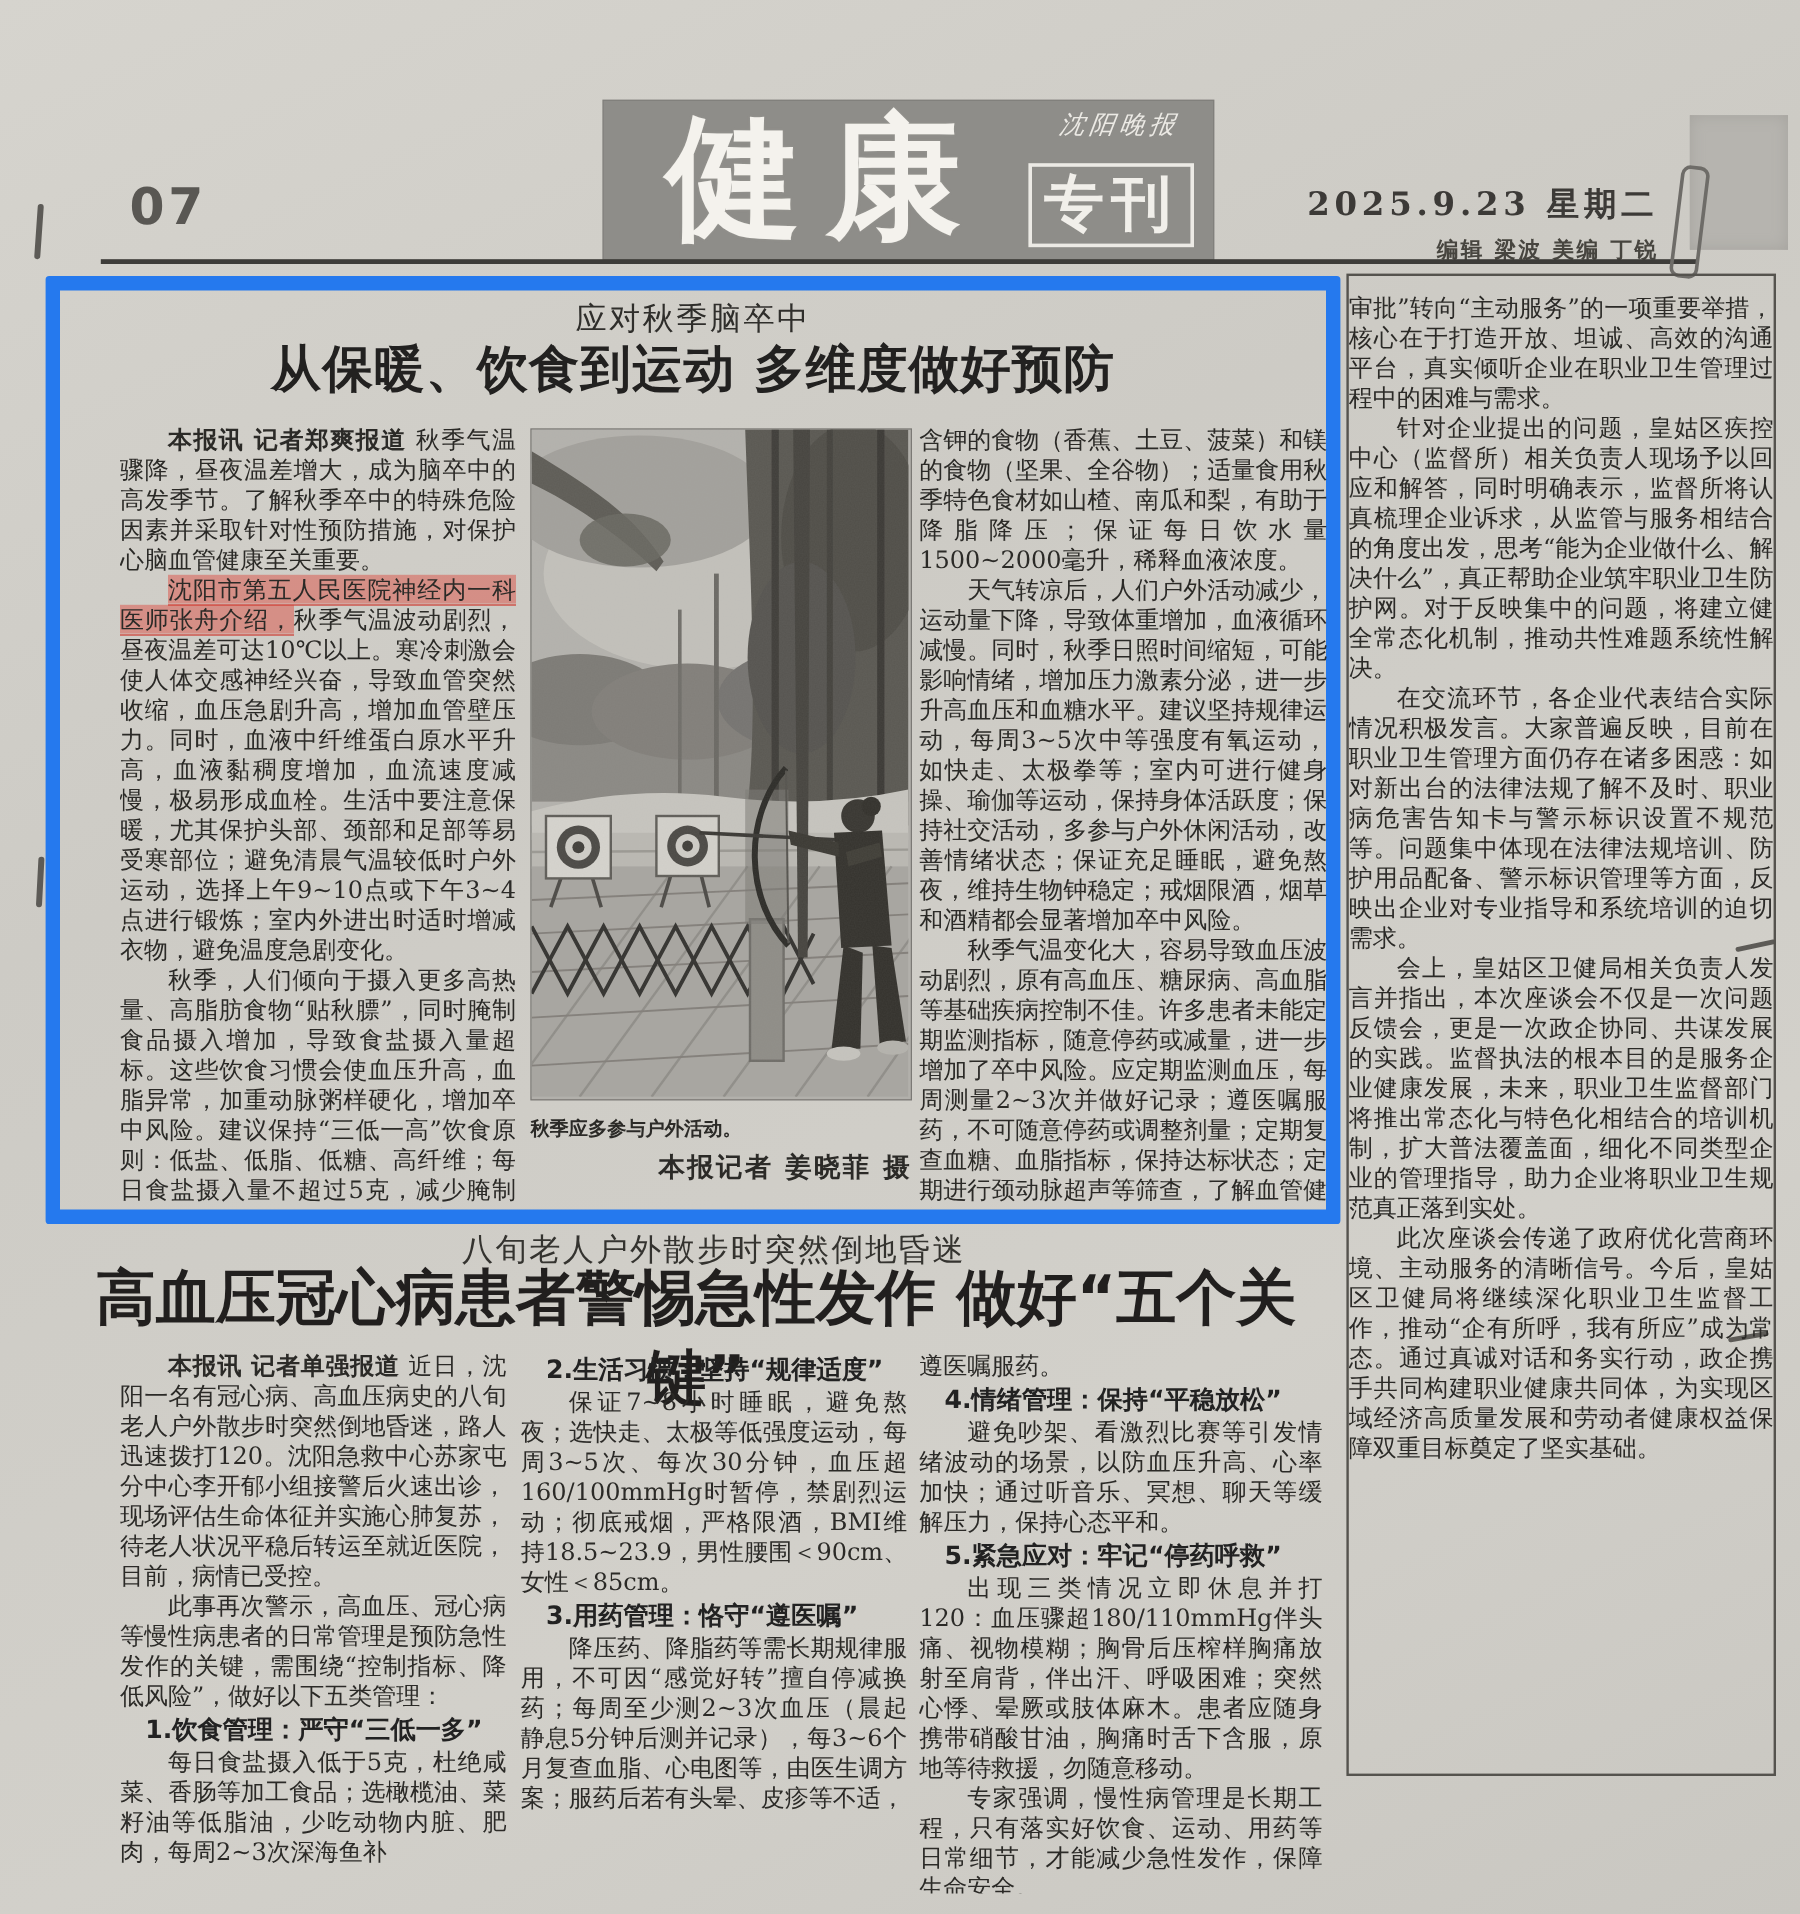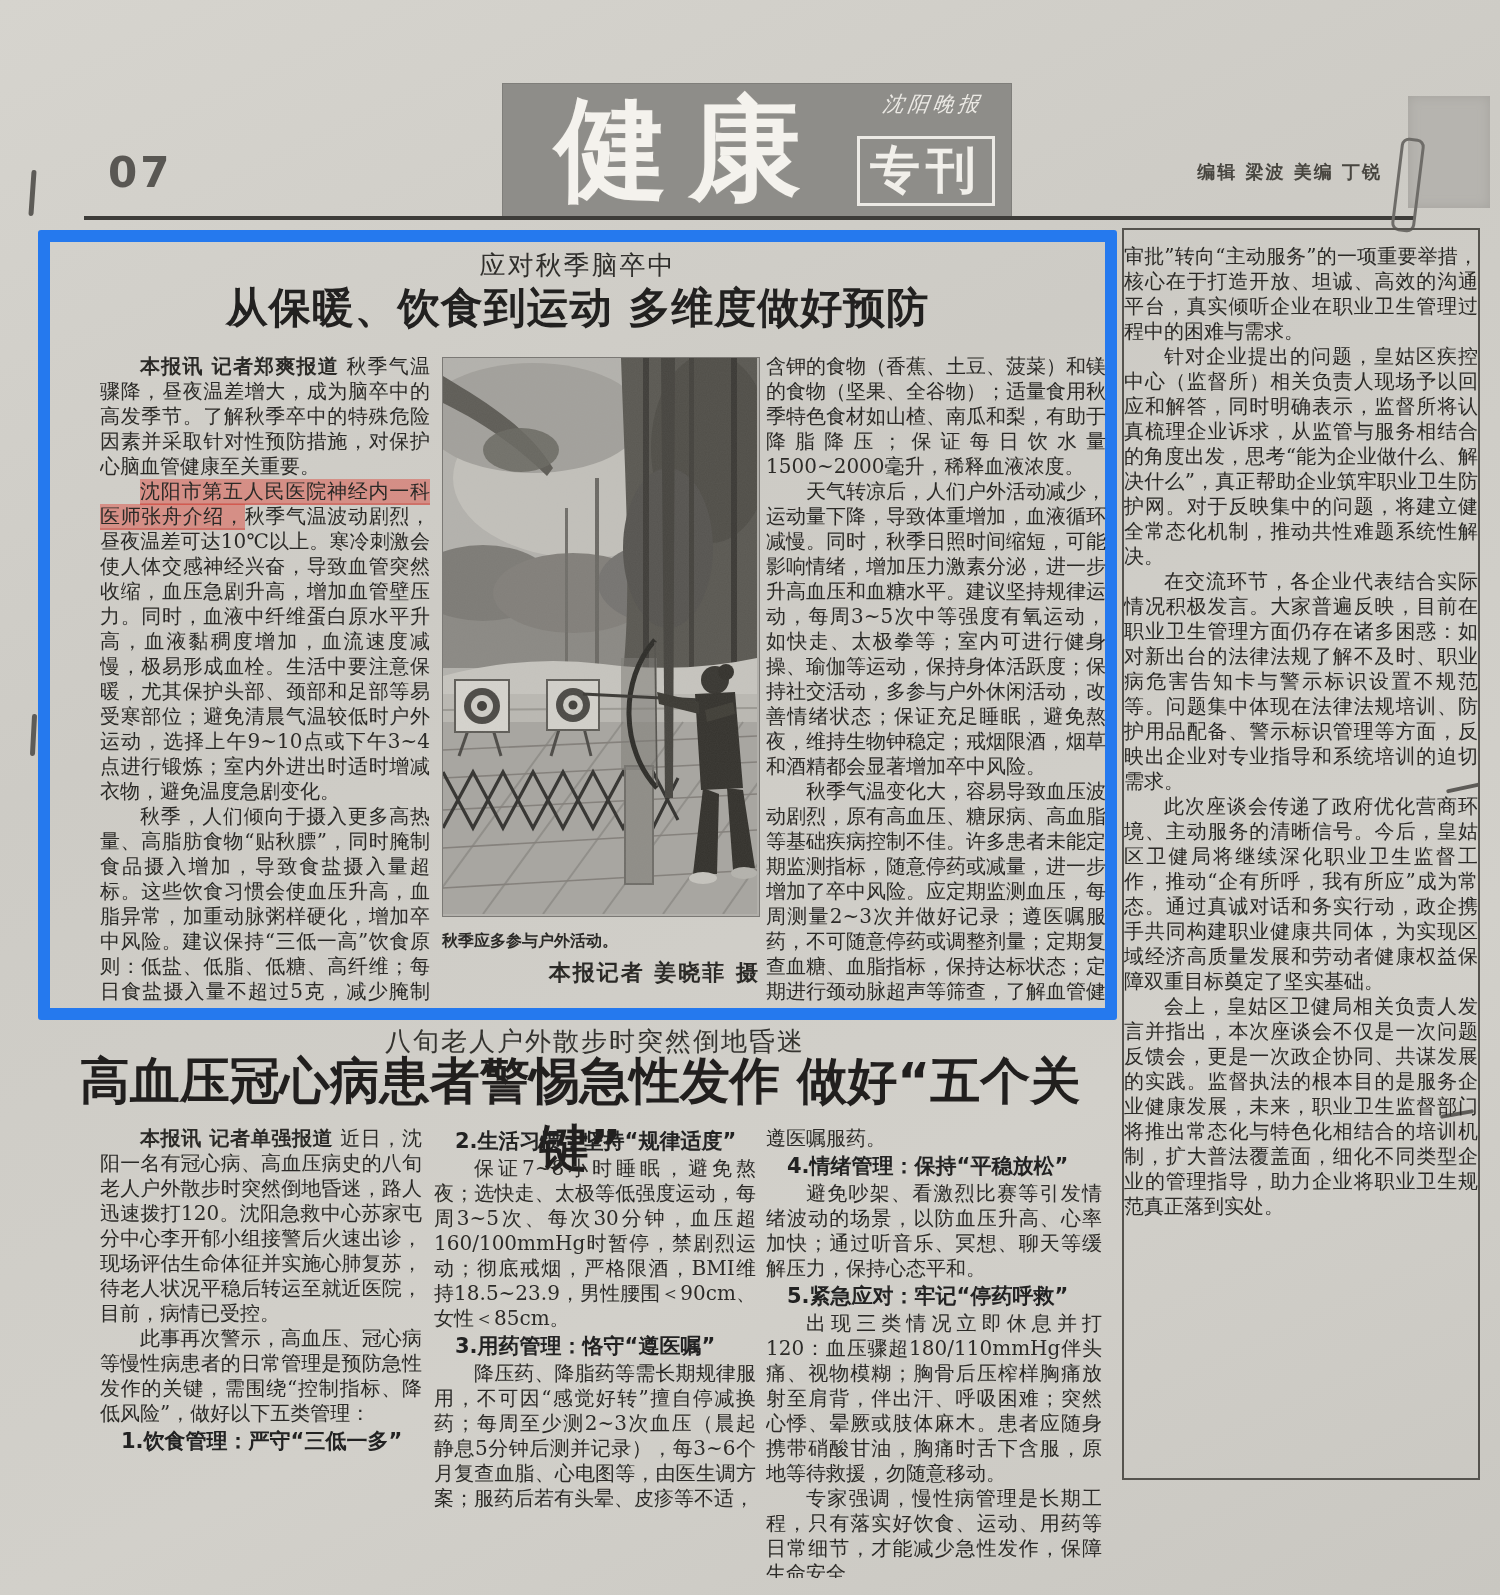--- a/index.html
+++ b/index.html
@@ -74,20 +74,21 @@
 
   <div class="abs page-number">07</div>
 
   <div class="abs masthead">
     <div class="masthead-title">健康</div>
     <div class="masthead-brand">沈阳晚报</div>
     <div class="masthead-sub">专刊</div>
   </div>
 
   <div class="abs date-block">
+    <div class="date-line">2025.9.23 星期二</div>
     <div class="editors-line">编辑 梁波 美编 丁锐</div>
   </div>
 
   <div class="abs header-rule"></div>
   <div class="abs ghost-block"></div>
 
   <div class="abs staple" style="left:30px;top:170px;width:5px;height:46px;transform:rotate(4deg);"></div>
   <div class="abs staple" style="left:31px;top:714px;width:5px;height:42px;transform:rotate(3deg);"></div>
   <div class="abs clip" style="left:1396px;top:138px;width:18px;height:88px;transform:rotate(7deg);"></div>
   <div class="abs staple" style="left:1446px;top:786px;width:34px;height:4px;transform:rotate(-12deg);"></div>
@@ -211,20 +212,21 @@
     </div>
   </div>
 
   <div class="abs a2-kicker">八旬老人户外散步时突然倒地昏迷</div>
   <div class="abs a2-headline">高血压冠心病患者警惕急性发作 做好“五个关键”</div>
 
   <div class="abs col body-text a2-col1">
     <p><span class="lead-label">本报讯 记者单强报道</span><span> 近日，沈阳一名有冠心病、高血压病史的八旬老人户外散步时突然倒地昏迷，路人迅速拨打120。沈阳急救中心苏家屯分中心李开郁小组接警后火速出诊，现场评估生命体征并实施心肺复苏，待老人状况平稳后转运至就近医院，目前，病情已受控。</span></p>
     <p>此事再次警示，高血压、冠心病等慢性病患者的日常管理是预防急性发作的关键，需围绕“控制指标、降低风险”，做好以下五类管理：</p>
     <p class="subhead">1.饮食管理：严守“三低一多”</p>
+    <p>每日食盐摄入低于5克，杜绝咸菜、香肠等加工食品；选橄榄油、菜籽油等低脂油，少吃动物内脏、肥肉，每周2~3次深海鱼补</p>
   </div>
 
   <div class="abs col body-text a2-col2">
     <p class="subhead">2.生活习惯：坚持“规律适度”</p>
     <p>保证7~8小时睡眠，避免熬夜；选快走、太极等低强度运动，每周3~5次、每次30分钟，血压超160/100mmHg时暂停，禁剧烈运动；彻底戒烟，严格限酒，BMI维持18.5~23.9，男性腰围＜90cm、女性＜85cm。</p>
     <p class="subhead">3.用药管理：恪守“遵医嘱”</p>
     <p>降压药、降脂药等需长期规律服用，不可因“感觉好转”擅自停减换药；每周至少测2~3次血压（晨起静息5分钟后测并记录），每3~6个月复查血脂、心电图等，由医生调方案；服药后若有头晕、皮疹等不适，</p>
   </div>
 
   <div class="abs col body-text a2-col3">
@@ -233,17 +235,17 @@
     <p>避免吵架、看激烈比赛等引发情绪波动的场景，以防血压升高、心率加快；通过听音乐、冥想、聊天等缓解压力，保持心态平和。</p>
     <p class="subhead">5.紧急应对：牢记“停药呼救”</p>
     <p>出现三类情况立即休息并打120：血压骤超180/110mmHg伴头痛、视物模糊；胸骨后压榨样胸痛放射至肩背，伴出汗、呼吸困难；突然心悸、晕厥或肢体麻木。患者应随身携带硝酸甘油，胸痛时舌下含服，原地等待救援，勿随意移动。</p>
     <p>专家强调，慢性病管理是长期工程，只有落实好饮食、运动、用药等日常细节，才能减少急性发作，保障生命安全。</p>
   </div>
 
   <div class="abs sidebar">
     <p class="cont">审批”转向“主动服务”的一项重要举措，核心在于打造开放、坦诚、高效的沟通平台，真实倾听企业在职业卫生管理过程中的困难与需求。</p>
     <p>针对企业提出的问题，皇姑区疾控中心（监督所）相关负责人现场予以回应和解答，同时明确表示，监督所将认真梳理企业诉求，从监管与服务相结合的角度出发，思考“能为企业做什么、解决什么”，真正帮助企业筑牢职业卫生防护网。对于反映集中的问题，将建立健全常态化机制，推动共性难题系统性解决。</p>
     <p>在交流环节，各企业代表结合实际情况积极发言。大家普遍反映，目前在职业卫生管理方面仍存在诸多困惑：如对新出台的法律法规了解不及时、职业病危害告知卡与警示标识设置不规范等。问题集中体现在法律法规培训、防护用品配备、警示标识管理等方面，反映出企业对专业指导和系统培训的迫切需求。</p>
+    <p>会上，皇姑区卫健局相关负责人发言并指出，本次座谈会不仅是一次问题反馈会，更是一次政企协同、共谋发展的实践。监督执法的根本目的是服务企业健康发展，未来，职业卫生监督部门将推出常态化与特色化相结合的培训机制，扩大普法覆盖面，细化不同类型企业的管理指导，助力企业将职业卫生规范真正落到实处。</p>
     <p>此次座谈会传递了政府优化营商环境、主动服务的清晰信号。今后，皇姑区卫健局将继续深化职业卫生监督工作，推动“企有所呼，我有所应”成为常态。通过真诚对话和务实行动，政企携手共同构建职业健康共同体，为实现区域经济高质量发展和劳动者健康权益保障双重目标奠定了坚实基础。</p>
-    <p>会上，皇姑区卫健局相关负责人发言并指出，本次座谈会不仅是一次问题反馈会，更是一次政企协同、共谋发展的实践。监督执法的根本目的是服务企业健康发展，未来，职业卫生监督部门将推出常态化与特色化相结合的培训机制，扩大普法覆盖面，细化不同类型企业的管理指导，助力企业将职业卫生规范真正落到实处。</p>
   </div>
 
 </div>
 
 </body></html>

